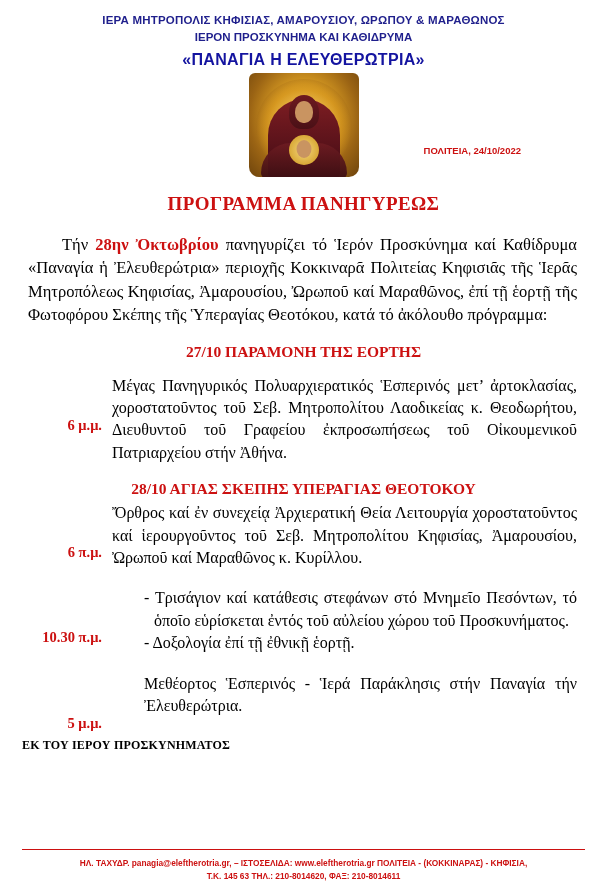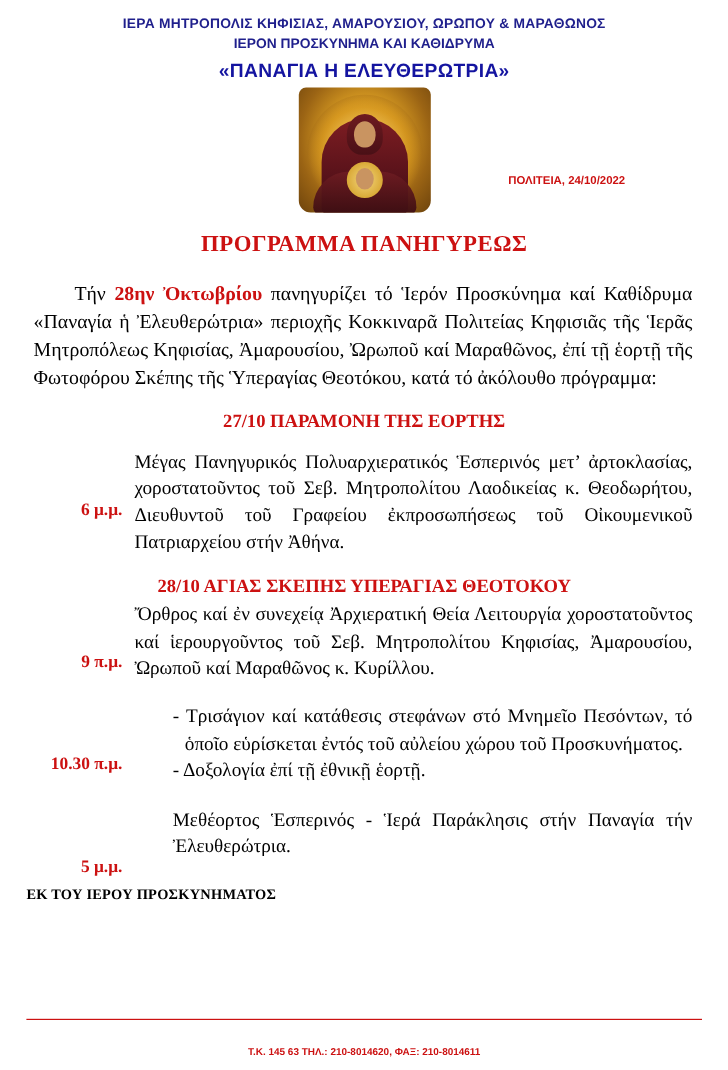--- a/index.html
+++ b/index.html
@@ -271,37 +271,38 @@
   <div class="section-head">27/10 ΠΑΡΑΜΟΝΗ ΤΗΣ ΕΟΡΤΗΣ</div>
 
   <div class="entry gap-sm">
     <div class="entry-time">6 μ.μ.</div>
     <div class="entry-body">Μέγας Πανηγυρικός Πολυαρχιερατικός Ἑσπερινός μετ’ ἀρτοκλασίας, χοροστατοῦντος τοῦ Σεβ. Μητροπολίτου Λαοδικείας κ. Θεοδωρήτου, Διευθυντοῦ τοῦ Γραφείου ἐκπροσωπήσεως τοῦ Οἰκουμενικοῦ Πατριαρχείου στήν Ἀθήνα.</div>
   </div>
 
   <div class="section-head">28/10 ΑΓΙΑΣ ΣΚΕΠΗΣ ΥΠΕΡΑΓΙΑΣ ΘΕΟΤΟΚΟΥ</div>
 
   <div class="entry">
-    <div class="entry-time">9 π.μ.</div>
+    <div class="entry-time">6 π.μ.</div>
     <div class="entry-body">Ὄρθρος καί ἐν συνεχείᾳ Ἀρχιερατική Θεία Λειτουργία χοροστατοῦντος καί ἱερουργοῦντος τοῦ Σεβ. Μητροπολίτου Κηφισίας, Ἀμαρουσίου, Ὠρωποῦ καί Μαραθῶνος κ. Κυρίλλου.</div>
   </div>
 
   <div class="entry gap-md">
     <div class="entry-time">10.30 π.μ.</div>
     <div class="entry-body">
       <span class="sub">- Τρισάγιον καί κατάθεσις στεφάνων στό Μνημεῖο Πεσόντων, τό ὁποῖο εὑρίσκεται ἐντός τοῦ αὐλείου χώρου τοῦ Προσκυνήματος.</span>
       <span class="sub">- Δοξολογία ἐπί τῇ ἐθνικῇ ἑορτῇ.</span>
     </div>
   </div>
 
   <div class="entry gap-md">
     <div class="entry-time">5 μ.μ.</div>
     <div class="entry-body">Μεθέορτος Ἑσπερινός - Ἱερά Παράκλησις στήν Παναγία τήν Ἐλευθερώτρια.</div>
   </div>
 
   <div class="signature">ΕΚ ΤΟΥ ΙΕΡΟΥ ΠΡΟΣΚΥΝΗΜΑΤΟΣ</div>
 
   <div class="footer-rule"></div>
   <div class="footer">
+    <div>ΗΛ. ΤΑΧΥΔΡ. panagia@eleftherotria.gr, – ΙΣΤΟΣΕΛΙΔΑ: www.eleftherotria.gr ΠΟΛΙΤΕΙΑ - (ΚΟΚΚΙΝΑΡΑΣ) - ΚΗΦΙΣΙΑ,</div>
     <div>Τ.Κ. 145 63 ΤΗΛ.: 210-8014620, ΦΑΞ: 210-8014611</div>
   </div>
 
 </div>
 
 </body></html>

